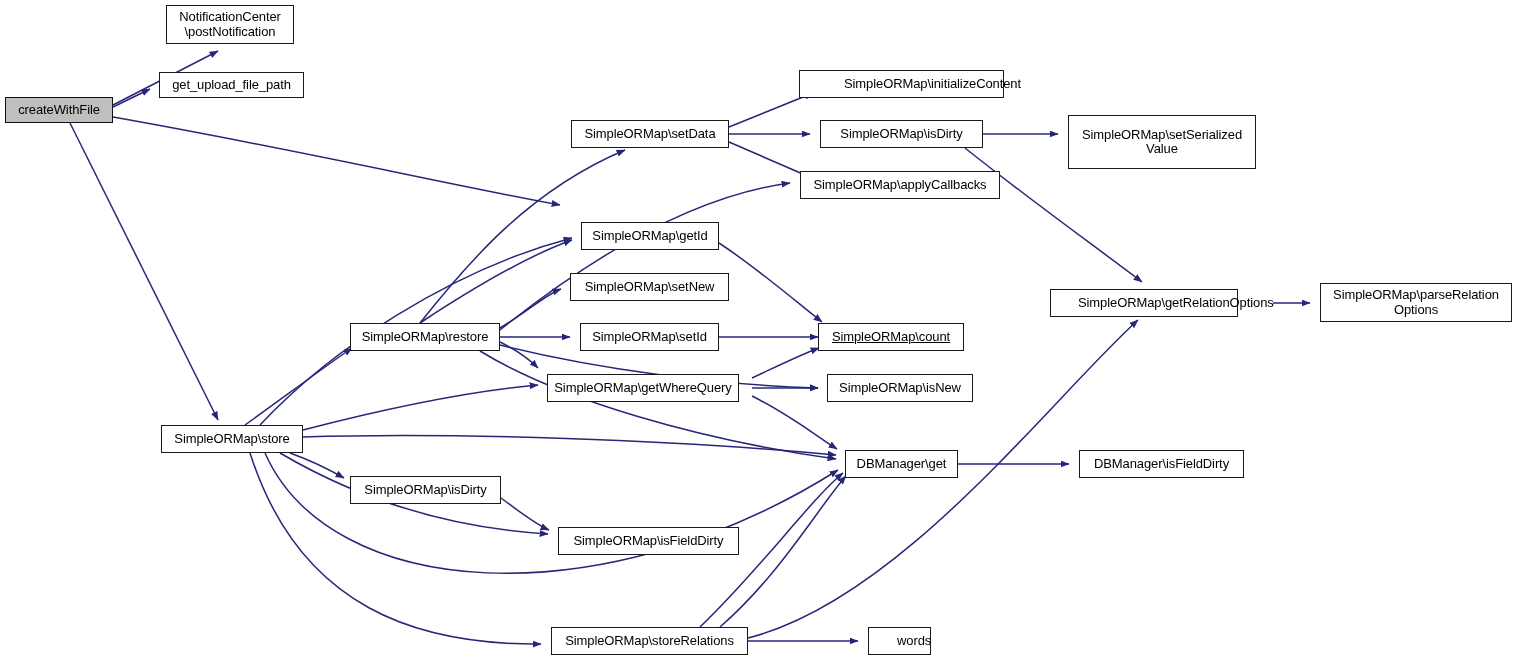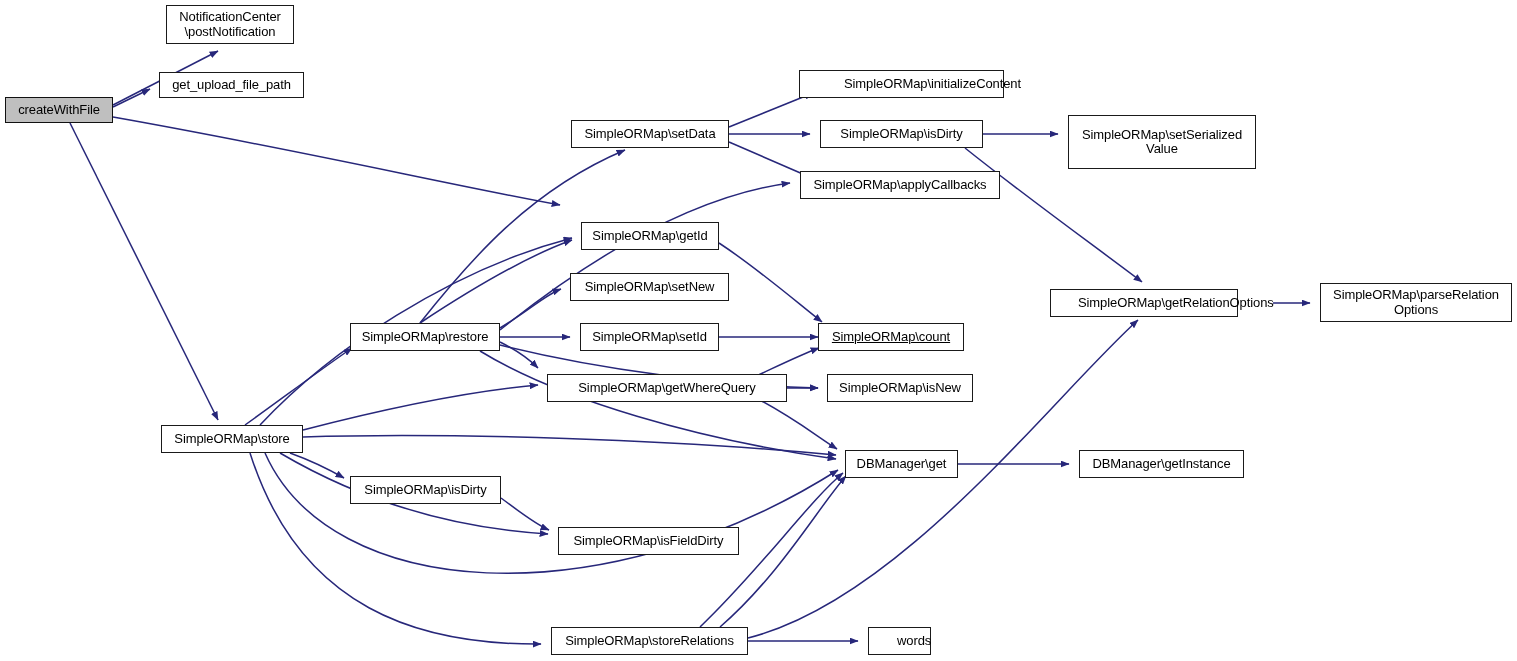--- a/index.html
+++ b/index.html
@@ -73,26 +73,26 @@
       <div class="node" style="left: 799px; top: 70px; width: 205px; height: 28px; padding-left: 44px;"><span class="lbl">SimpleORMap\initializeContent</span></div>
       <div class="node" style="left: 820px; top: 120px; width: 163px; height: 28px;"><span class="lbl">SimpleORMap\isDirty</span></div>
       <div class="node" style="left: 1068px; top: 115px; width: 188px; height: 54px;"><span class="lbl">SimpleORMap\setSerialized
 Value</span></div>
       <div class="node" style="left: 800px; top: 171px; width: 200px; height: 28px;"><span class="lbl">SimpleORMap\applyCallbacks</span></div>
       <div class="node" style="left: 581px; top: 222px; width: 138px; height: 28px;"><span class="lbl">SimpleORMap\getId</span></div>
       <div class="node" style="left: 570px; top: 273px; width: 159px; height: 28px; text-align: center;"><span class="lbl">SimpleORMap\setNew</span></div>
       <div class="node" style="left: 350px; top: 323px; width: 150px; height: 28px;"><span class="lbl">SimpleORMap\restore</span></div>
       <div class="node" style="left: 580px; top: 323px; width: 139px; height: 28px;"><span class="lbl">SimpleORMap\setId</span></div>
       <div class="node" style="left: 818px; top: 323px; width: 146px; height: 28px; text-decoration: underline;"><span class="lbl">SimpleORMap\count</span></div>
-      <div class="node" style="left: 547px; top: 374px; width: 240px; height: 28px;"><span class="lbl">SimpleORMap\getWhereQuery</span></div>
+      <div class="node" style="left: 547px; top: 374px; width: 192px; height: 28px;"><span class="lbl">SimpleORMap\getWhereQuery</span></div>
       <div class="node" style="left: 827px; top: 374px; width: 146px; height: 28px;"><span class="lbl">SimpleORMap\isNew</span></div>
       <div class="node" style="left: 1050px; top: 289px; width: 188px; height: 28px; padding-left: 27px;"><span class="lbl">SimpleORMap\getRelationOptions</span></div>
       <div class="node" style="left: 1320px; top: 283px; width: 192px; height: 39px;"><span class="lbl">SimpleORMap\parseRelation
 Options</span></div>
       <div class="node" style="left: 161px; top: 425px; width: 142px; height: 28px;"><span class="lbl">SimpleORMap\store</span></div>
       <div class="node" style="left: 845px; top: 450px; width: 113px; height: 28px;"><span class="lbl">DBManager\get</span></div>
-      <div class="node" style="left: 1079px; top: 450px; width: 165px; height: 28px;"><span class="lbl">DBManager\getInstance</span></div>
+      <div class="node" style="left: 1079px; top: 450px; width: 165px; height: 28px;"><span class="lbl">DBManager\isFieldDirty</span></div>
       <div class="node" style="left: 350px; top: 476px; width: 151px; height: 28px;"><span class="lbl">SimpleORMap\isDirty</span></div>
       <div class="node" style="left: 558px; top: 527px; width: 181px; height: 28px;"><span class="lbl">SimpleORMap\isFieldDirty</span></div>
       <div class="node" style="left: 551px; top: 627px; width: 197px; height: 28px;"><span class="lbl">SimpleORMap\storeRelations</span></div>
       <div class="node" style="left: 868px; top: 627px; width: 63px; height: 28px; padding-left: 28px;"><span class="lbl">words</span></div>
     </div>
 </div>
 
 </body></html>

